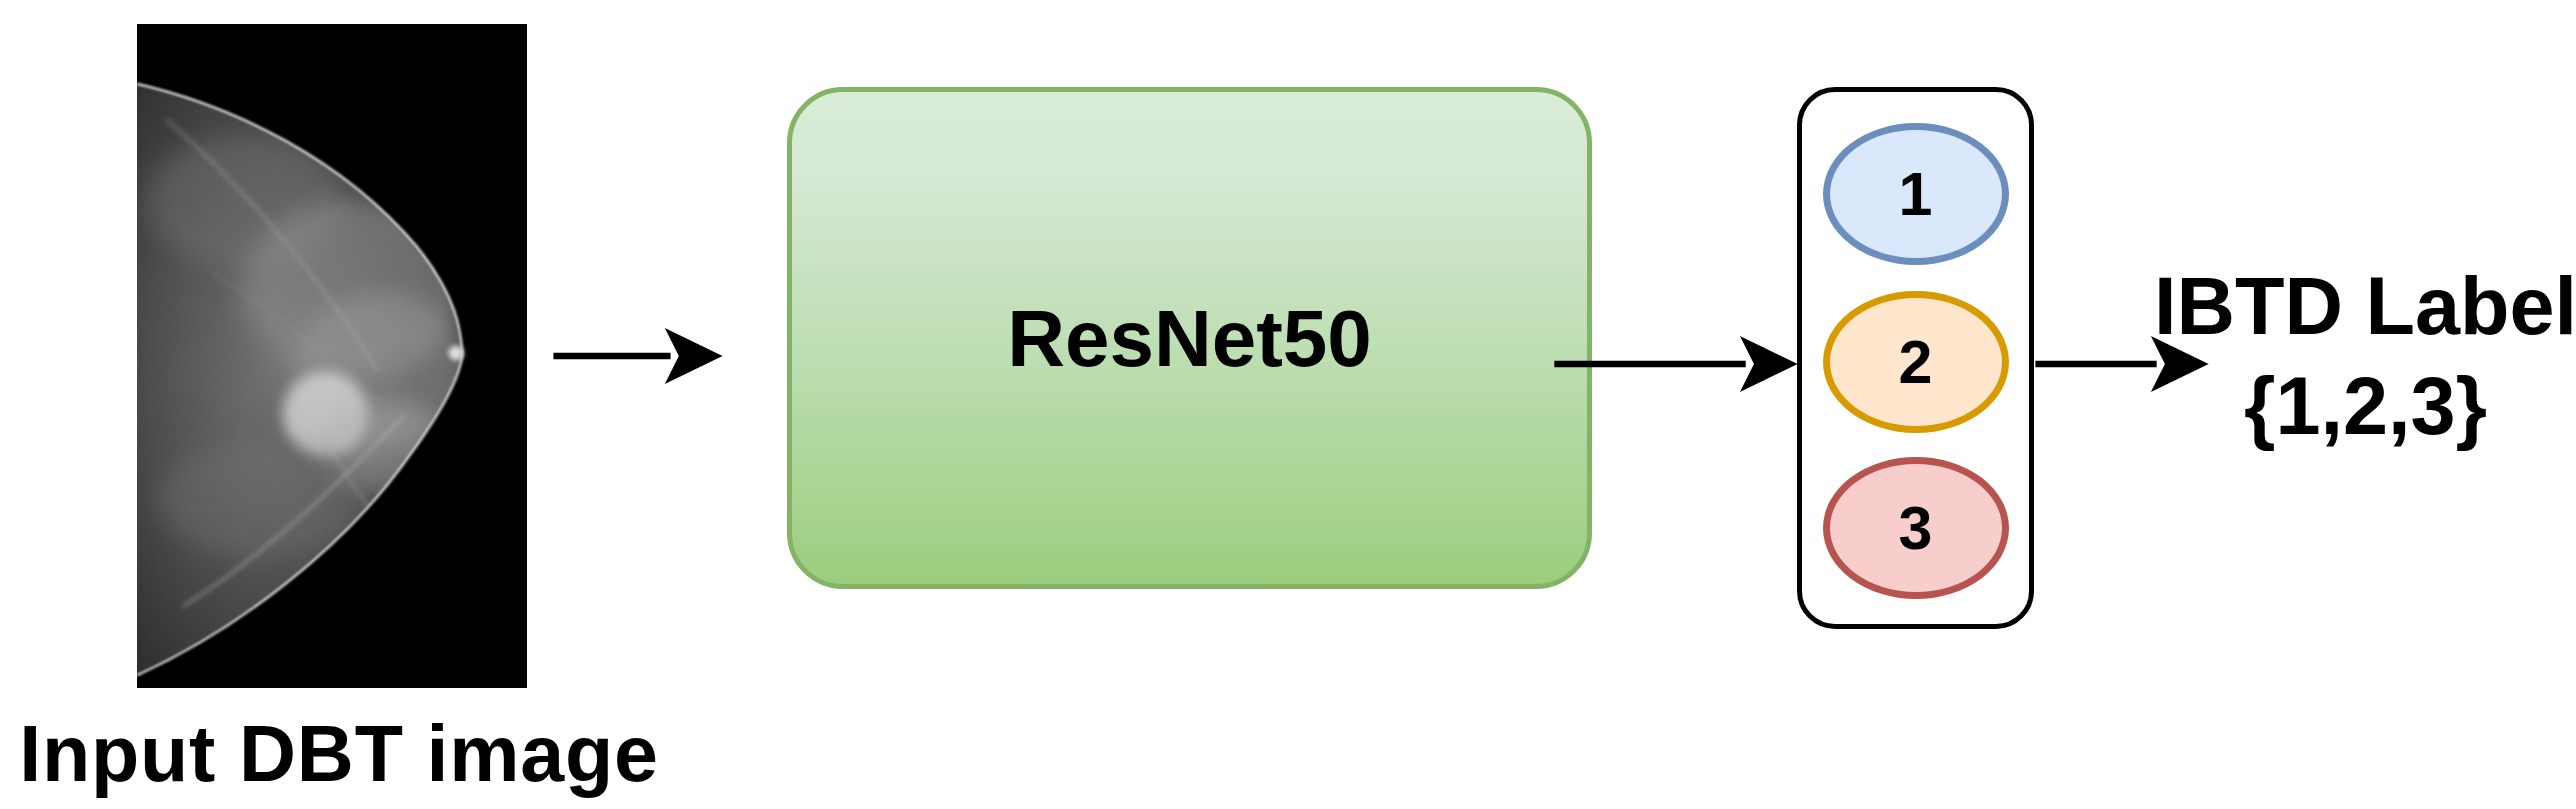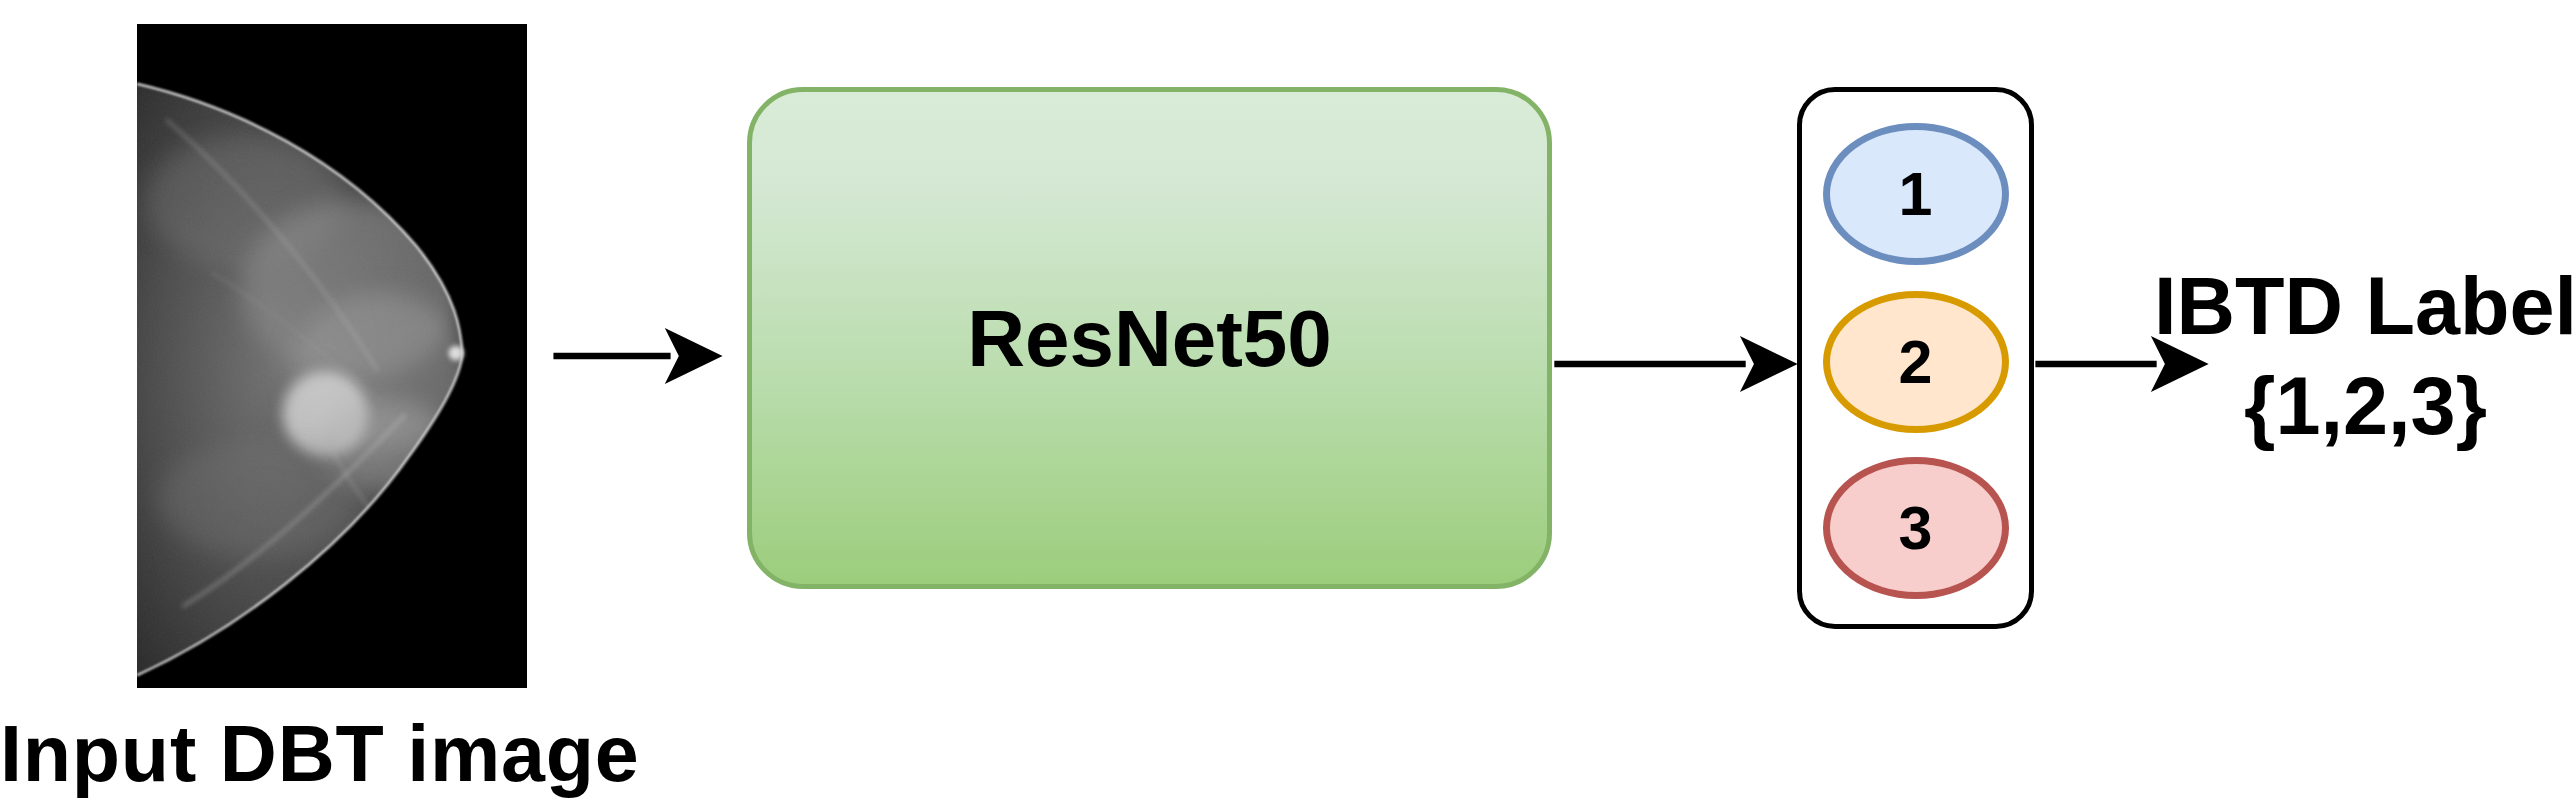--- a/index.html
+++ b/index.html
@@ -5,25 +5,25 @@
   html,body{margin:0;padding:0;background:#ffffff;}
   body{width:2576px;height:809px;position:relative;overflow:hidden;
        font-family:"Liberation Sans",sans-serif;color:#000;}
   .canvas{position:absolute;left:0;top:0;width:2576px;height:809px;background:#fff;}
 
   
   .mammo{position:absolute;left:137px;top:24px;width:390px;height:664px;background:#000;}
   .mammo svg{display:block;}
 
   
-  .input-label{position:absolute;left:0px;top:708px;width:678px;text-align:left;
+  .input-label{position:absolute;left:0px;top:708px;width:678px;text-align:center;
                font-size:79px;font-weight:bold;letter-spacing:0.8px;white-space:nowrap;}
 
   
-  .extractor{position:absolute;left:747px;top:87px;width:805px;height:502px;
+  .extractor{position:absolute;left:787px;top:87px;width:805px;height:502px;
              box-sizing:border-box;border:5px solid #82b366;border-radius:56px;
              background:linear-gradient(180deg,#d9ecd8 0%,#d5e8d4 18%,#b8dcab 60%,#9ccd7c 100%);
              display:flex;flex-direction:column;align-items:center;justify-content:center;}
   .extractor .bline{display:block;font-size:80px;font-weight:bold;line-height:93px;
                     text-align:center;white-space:nowrap;}
 
   
   .node-stack{position:absolute;left:1797px;top:87px;width:237px;height:542px;
               box-sizing:border-box;background:#fff;border:5.8px solid #000;border-radius:38px;}
   .node{position:absolute;left:50%;transform:translateX(-50%);width:186px;height:142px;

